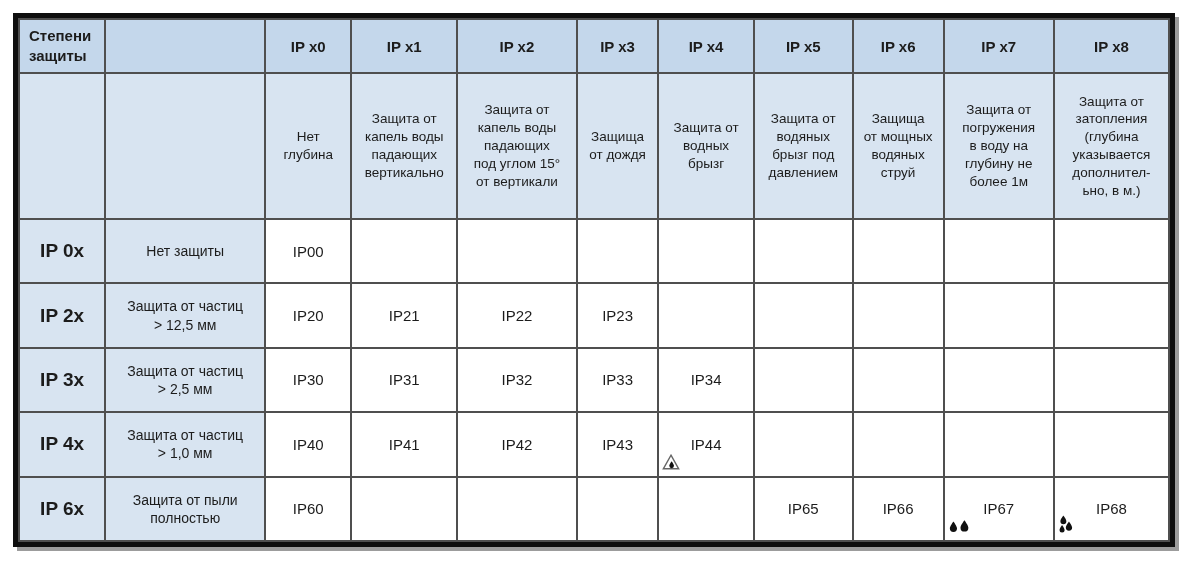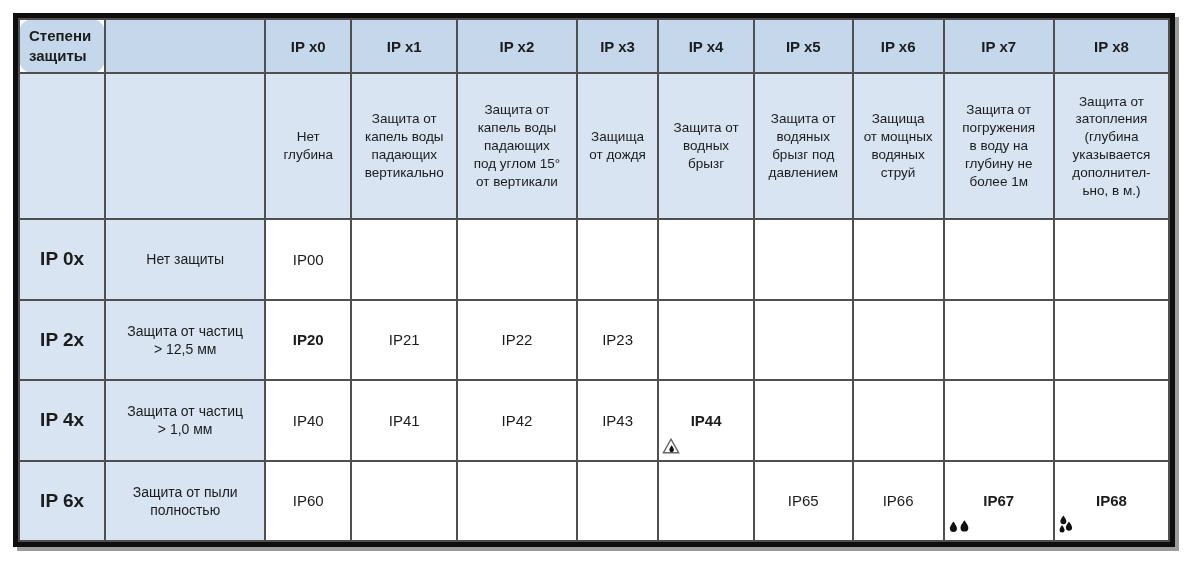--- a/index.html
+++ b/index.html
@@ -30,42 +30,42 @@
     border:2px solid var(--grid-border);
     vertical-align:middle;text-align:center;
     overflow:hidden;padding:1px 2px;
   }
   tr.hdr-row{height:54px;}
   tr.hdr-row th{
     background:var(--header-bg);
     font-size:15px;font-weight:bold;
   }
   th.corner{
-    text-align:left;padding-left:9px;line-height:1.35;white-space:pre-line;border-radius:14px;
+    text-align:left;padding-left:9px;line-height:1.35;white-space:pre-line;
   }
   tr.desc-row{height:146px;}
   tr.desc-row th{
     background:var(--subheader-bg);
     font-weight:normal;font-size:13.5px;line-height:1.32;
     white-space:pre-line;
   }
   tbody tr{height:45px;}
   tbody th.rlabel{
     background:var(--subheader-bg);
     font-size:19px;font-weight:bold;
   }
   tbody td.rdesc{
     background:var(--subheader-bg);
     font-size:14px;line-height:1.3;white-space:pre-line;
   }
   tbody td.cell{
     background:var(--cell-bg);
     font-size:15px;position:relative;
   }
-  tbody td.cell.bold{font-weight:bold;}
+  tbody td.cell.bold{font-weight:normal;}
   td.cell .icon{
     position:absolute;left:3px;bottom:6px;line-height:0;
   }
   td.cell .icon svg{display:block;}
 </style>
 </head>
 <body>
 
 <div class="page">
   <div class="frame">
@@ -160,20 +160,34 @@
             <td class="cell"><span>IP21</span></td>
             <td class="cell"><span>IP22</span></td>
             <td class="cell"><span>IP23</span></td>
             <td class="cell"></td>
             <td class="cell"></td>
             <td class="cell"></td>
             <td class="cell"></td>
             <td class="cell"></td>
           </tr>
           <tr>
+            <th class="rlabel">IP 3x</th>
+            <td class="rdesc">Защита от частиц
+&gt; 2,5 мм</td>
+            <td class="cell"><span>IP30</span></td>
+            <td class="cell bold"><span>IP31</span></td>
+            <td class="cell"><span>IP32</span></td>
+            <td class="cell"><span>IP33</span></td>
+            <td class="cell"><span>IP34</span></td>
+            <td class="cell"></td>
+            <td class="cell"></td>
+            <td class="cell"></td>
+            <td class="cell"></td>
+          </tr>
+          <tr>
             <th class="rlabel">IP 4x</th>
             <td class="rdesc">Защита от частиц
 &gt; 1,0 мм</td>
             <td class="cell"><span>IP40</span></td>
             <td class="cell"><span>IP41</span></td>
             <td class="cell"><span>IP42</span></td>
             <td class="cell"><span>IP43</span></td>
             <td class="cell bold"><span class="icon">
                 <svg width="18" height="16" viewBox="0 0 22 20">
                   <path d="M11 1.5 20.6 18.5 1.4 18.5Z" fill="#fff" stroke="#666" stroke-width="1.7"></path>

